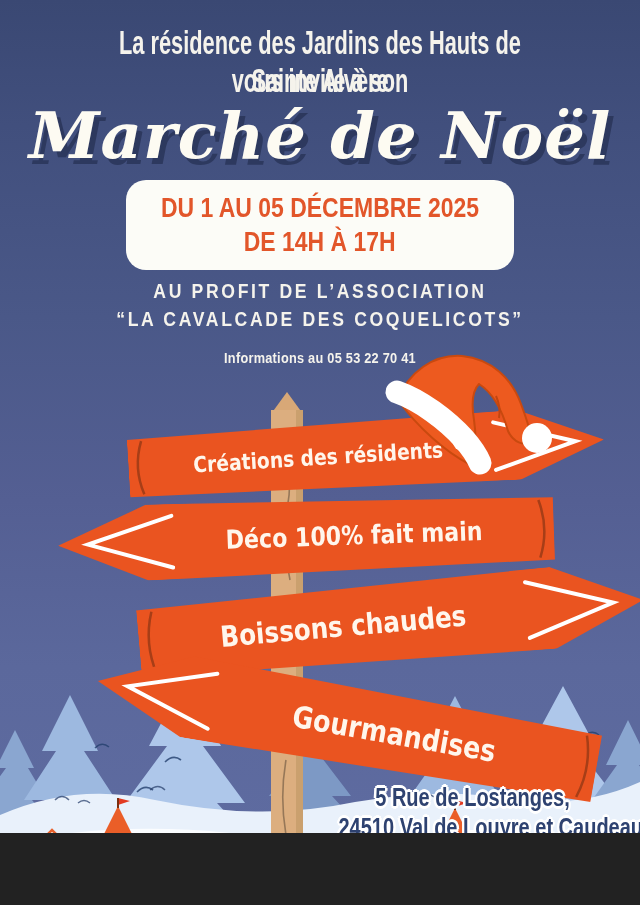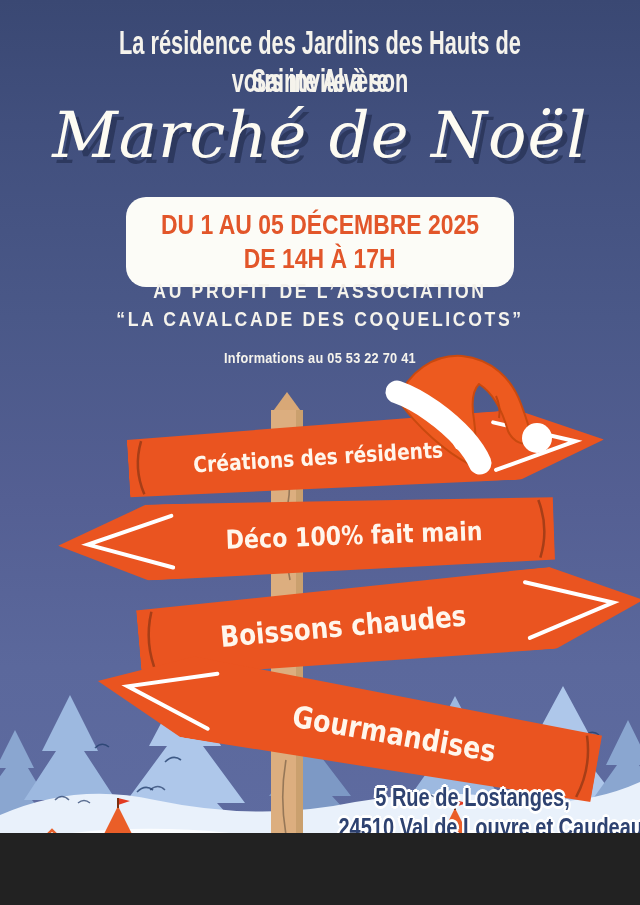--- a/index.html
+++ b/index.html
@@ -6,28 +6,28 @@
   .poster{
     position:relative;width:640px;height:833px;overflow:hidden;
     font-family:"Liberation Sans",sans-serif;
     background:linear-gradient(180deg,#3a4873 0%,#414f7d 15%,#4a5888 38%,#545f93 60%,#5b689c 80%,#5e6ba0 100%);
   }
   .scene{position:absolute;left:0;top:0;z-index:1;}
   .txt{position:absolute;left:0;width:640px;text-align:center;color:#f5f3ec;font-weight:bold;z-index:3;}
   .hline1{top:24px;font-size:33px;transform:scaleX(.66);}
   .hline2{top:62px;font-size:33px;transform:scaleX(.66);}
   .title{
-    top:98px;font-family:"DejaVu Serif",serif;font-style:italic;font-weight:normal;
+    top:98px;font-family:"DejaVu Serif",serif;font-style:italic;font-weight:bold;
     font-size:64px;letter-spacing:1px;color:#fdfbf2;
     text-shadow:5px 6px 0 rgba(32,42,74,.6);
   }
   .date-box{
     position:absolute;left:126px;top:180px;width:388px;height:90px;z-index:3;
     background:#fcfcf7;border-radius:20px;
-    display:flex;flex-direction:column;justify-content:center;align-items:center;margin-top:17px;
+    display:flex;flex-direction:column;justify-content:center;align-items:center;
   }
   .date-line{color:#e2562a;font-weight:bold;font-size:28px;line-height:1.2;transform:scaleX(.82);white-space:nowrap;}
   .assoc1{top:280px;font-size:20px;letter-spacing:3px;transform:scaleX(.88);white-space:nowrap;}
   .assoc2{top:308px;font-size:20px;letter-spacing:3px;transform:scaleX(.88);white-space:nowrap;}
   .info{top:349px;font-size:15px;letter-spacing:.3px;transform:scaleX(.85);}
   .sign{
     position:absolute;z-index:5;background:#ea5420;
     display:flex;align-items:center;justify-content:center;
   }
   .sign .chev{position:absolute;left:0;top:0;width:100%;height:100%;}

